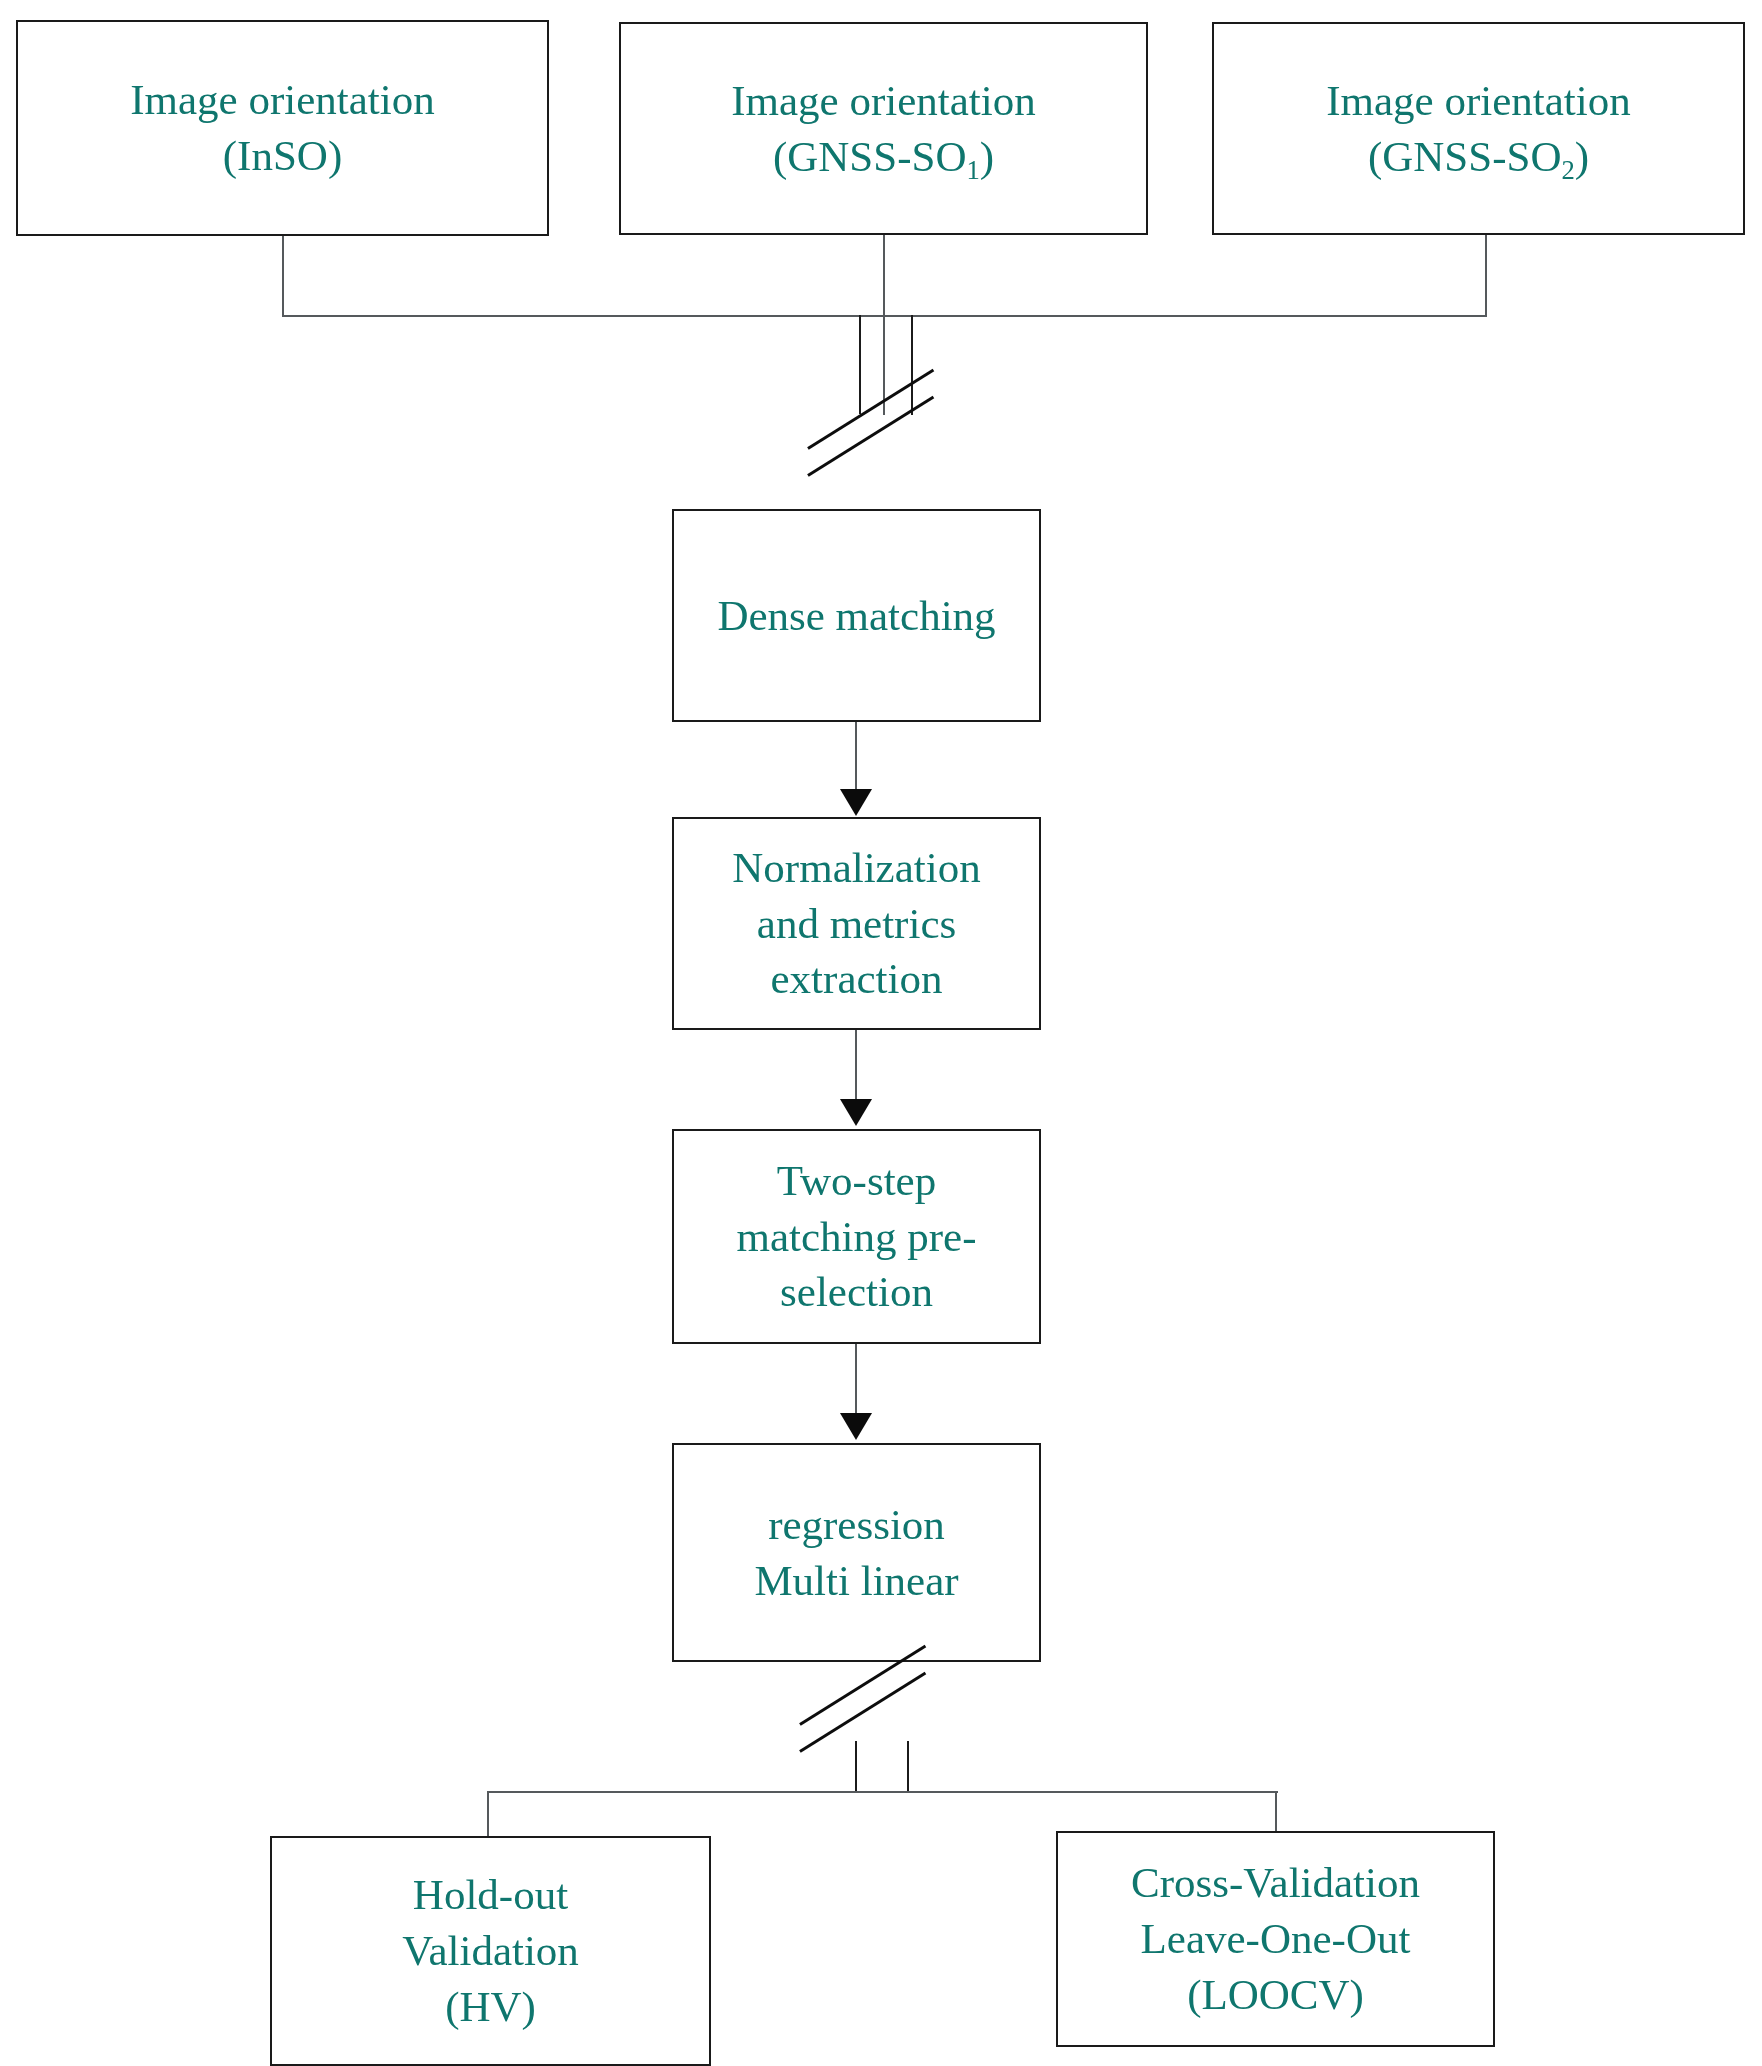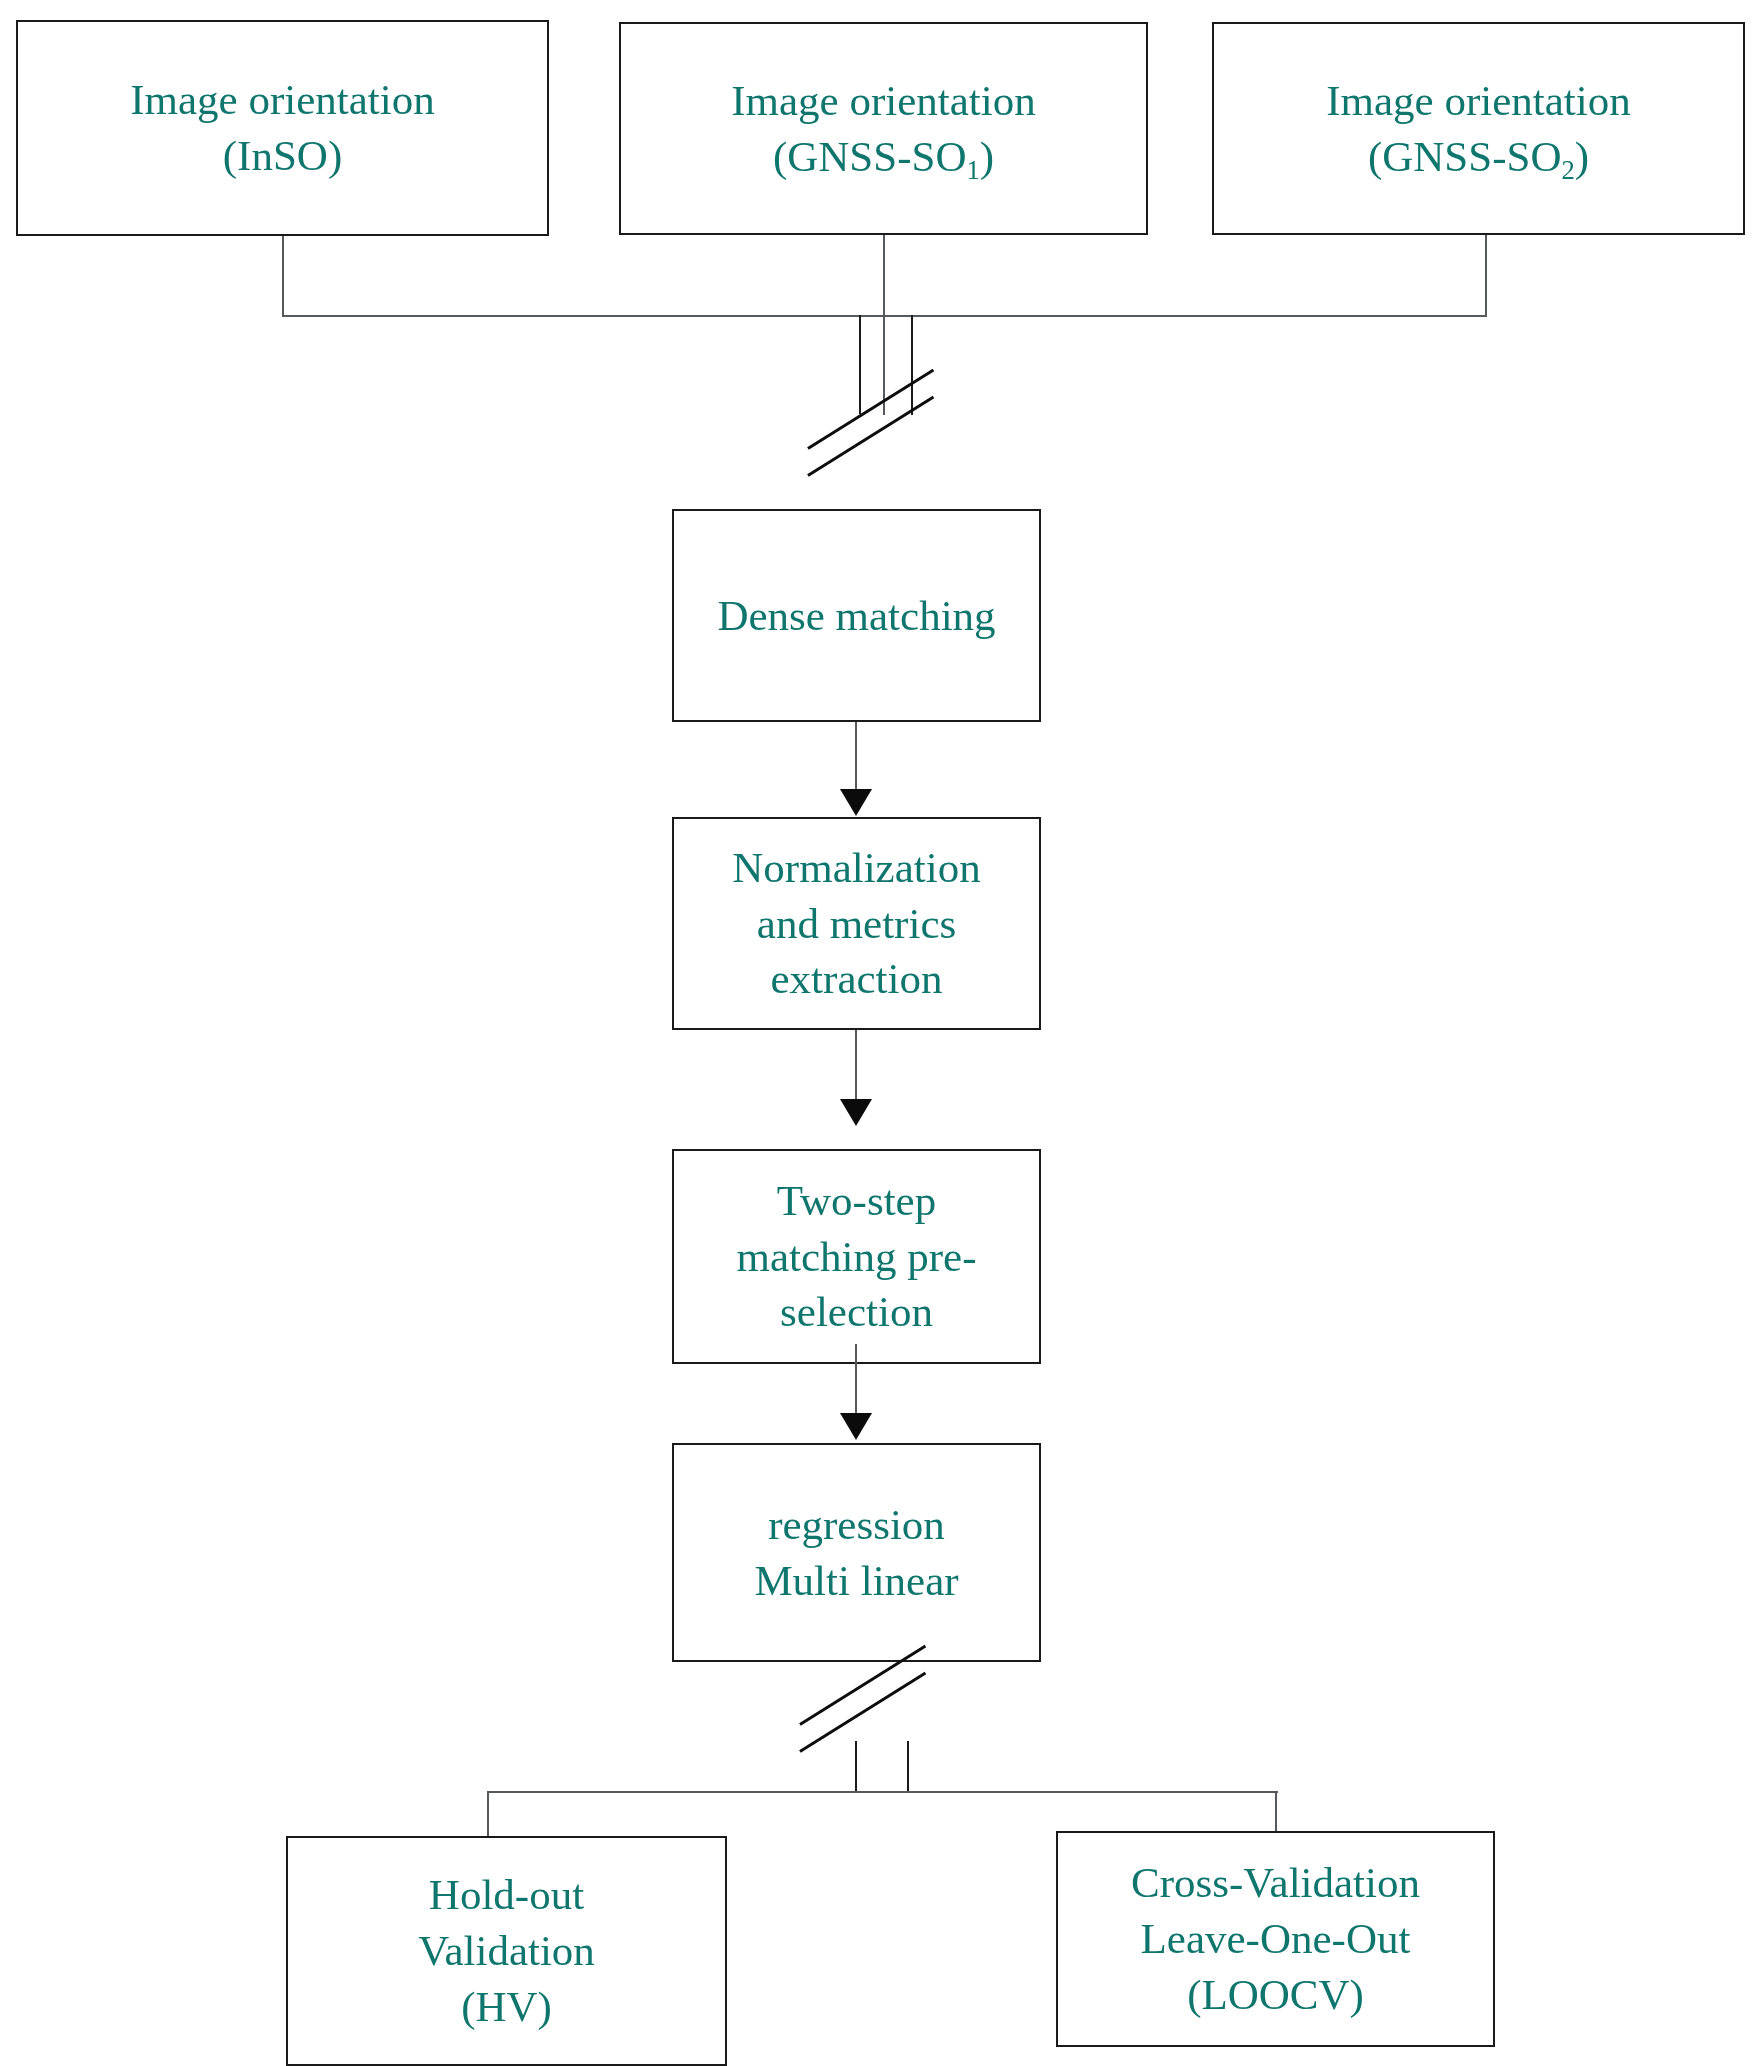--- a/index.html
+++ b/index.html
@@ -41,25 +41,25 @@
   }
 
   
   #node-inso   { left: 16px;   top: 20px;  width: 533px; height: 216px; font-size: 43px; }
   #node-gnss1  { left: 619px;  top: 22px;  width: 529px; height: 213px; font-size: 43px; }
   #node-gnss2  { left: 1212px; top: 22px;  width: 533px; height: 213px; font-size: 43px; }
 
   
   #node-dense  { left: 672px;  top: 509px;  width: 369px; height: 213px; font-size: 43px; }
   #node-norm   { left: 672px;  top: 817px; width: 369px; height: 213px; font-size: 43px; }
-  #node-twostep{ left: 672px;  top: 1129px; width: 369px; height: 215px; font-size: 43px; margin-top: 20px; }
+  #node-twostep{ left: 672px;  top: 1129px; width: 369px; height: 215px; font-size: 43px; }
   #node-mlr    { left: 672px;  top: 1443px; width: 369px; height: 219px; font-size: 43px; }
 
   
-  #node-hv     { left: 270px;  top: 1836px; width: 441px; height: 230px; font-size: 43px; margin-left: 16px; }
+  #node-hv     { left: 270px;  top: 1836px; width: 441px; height: 230px; font-size: 43px; }
   #node-loocv  { left: 1056px; top: 1831px; width: 439px; height: 216px; font-size: 43px; }
 
   
   .conn {
     position: absolute;
     background: #55595c;
   }
   .conn.vert { width: 2.4px; }
   .conn.horiz { height: 2.4px; }
   .conn.dark { background: #1b1b1b; }

